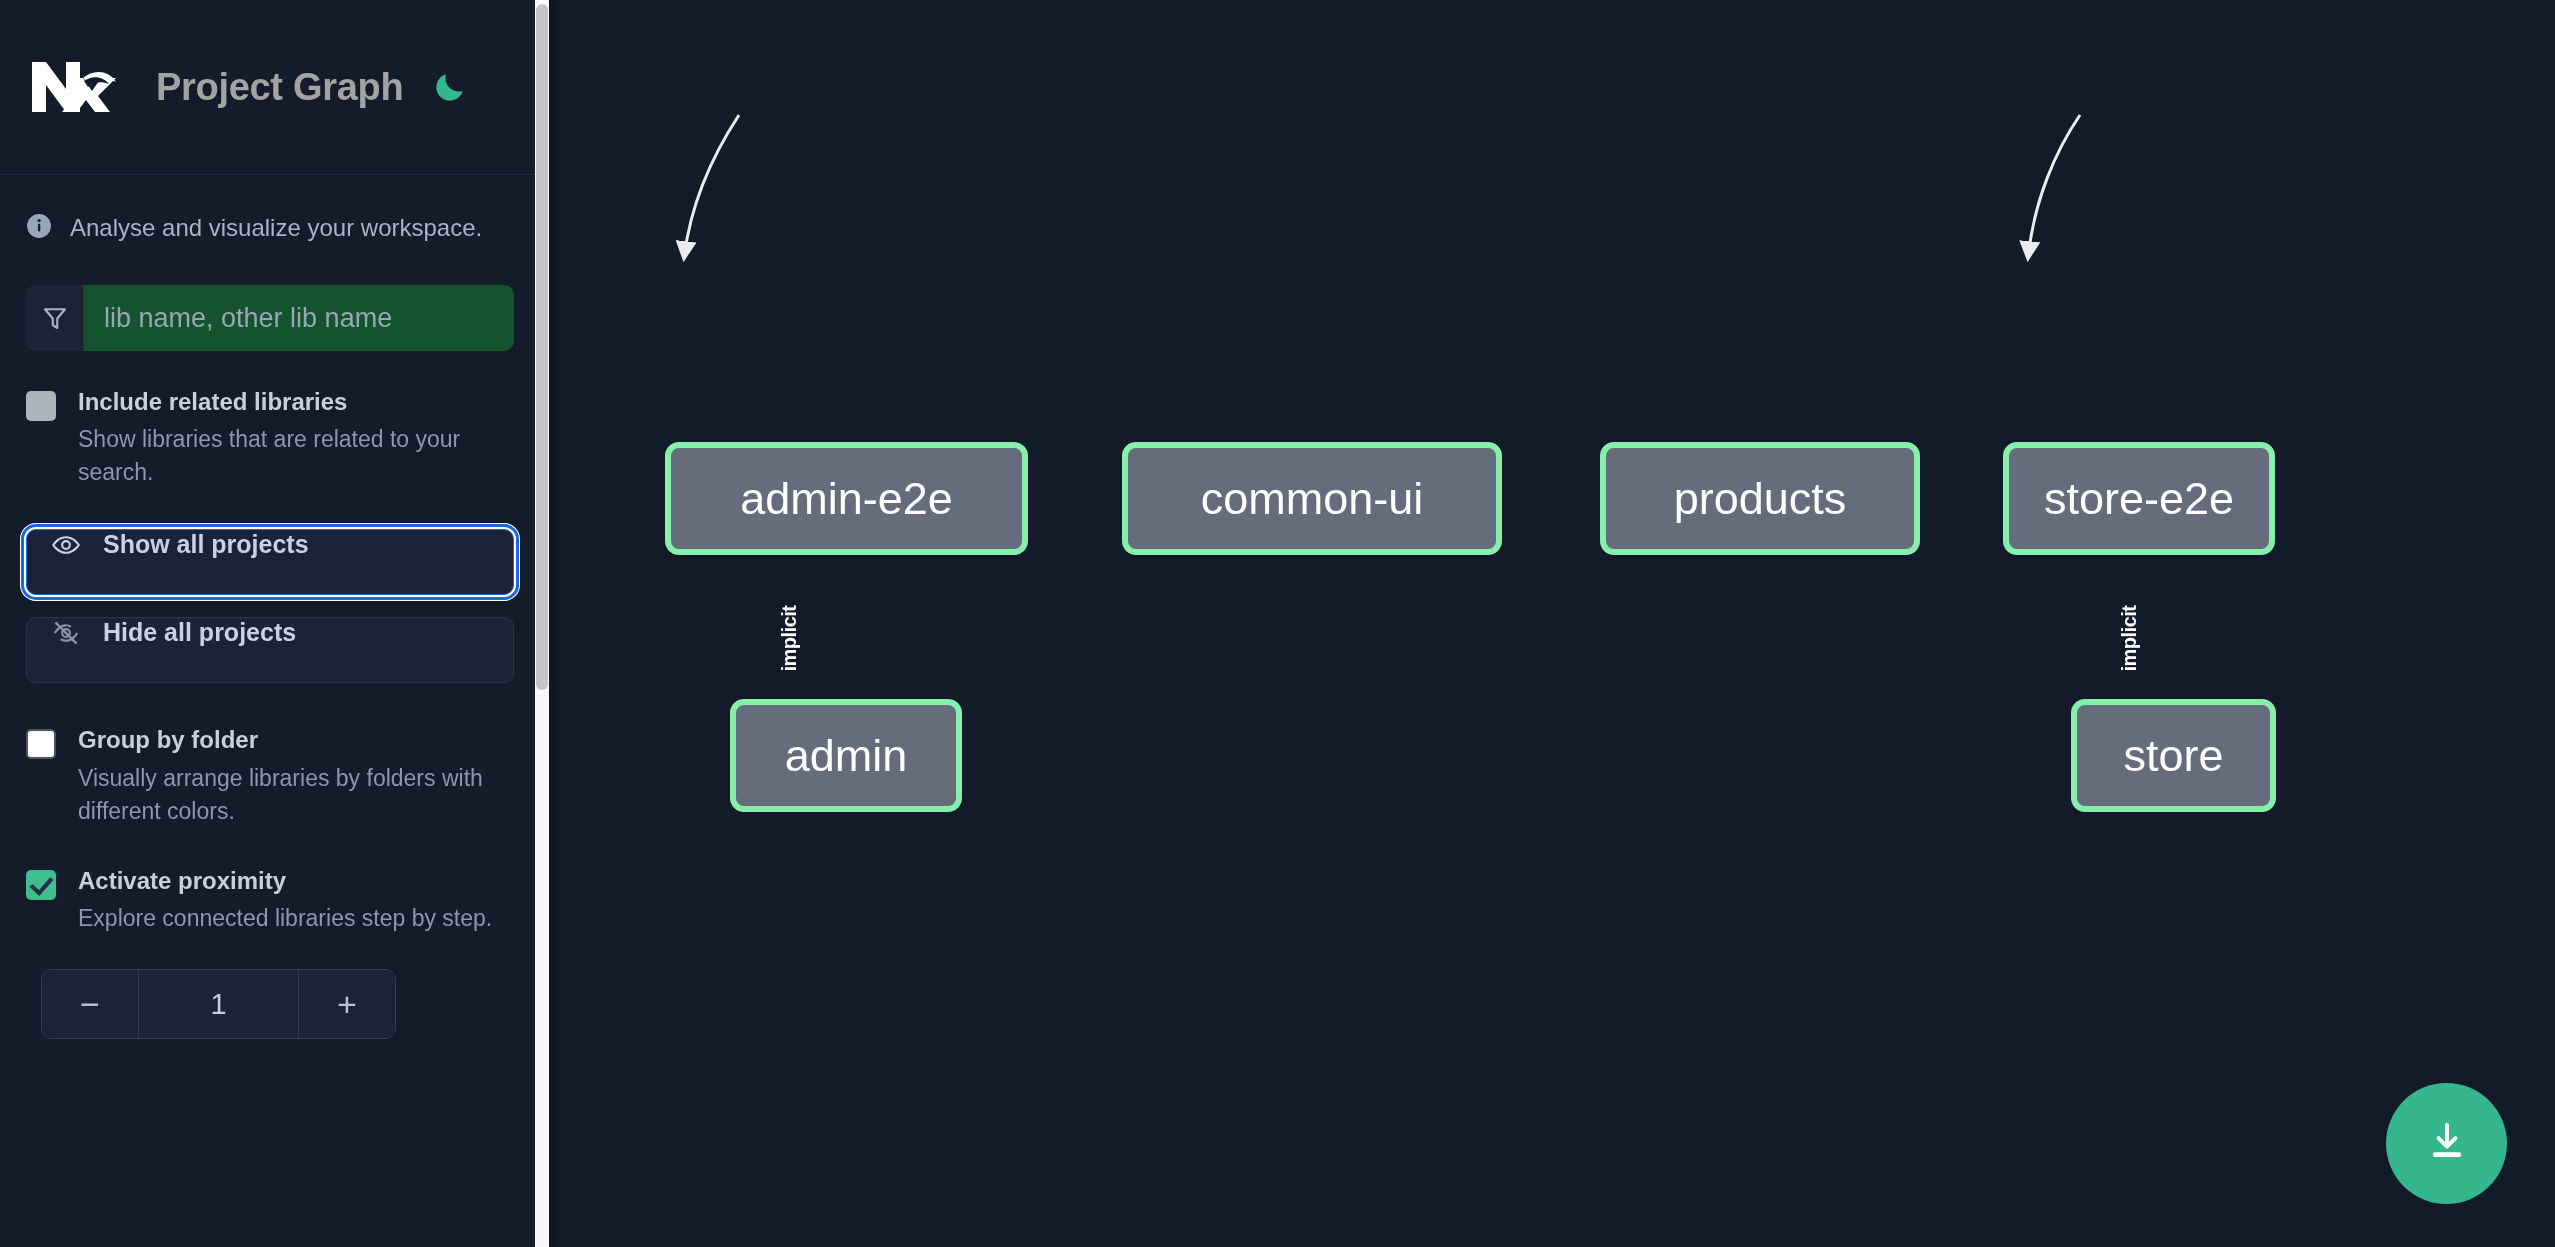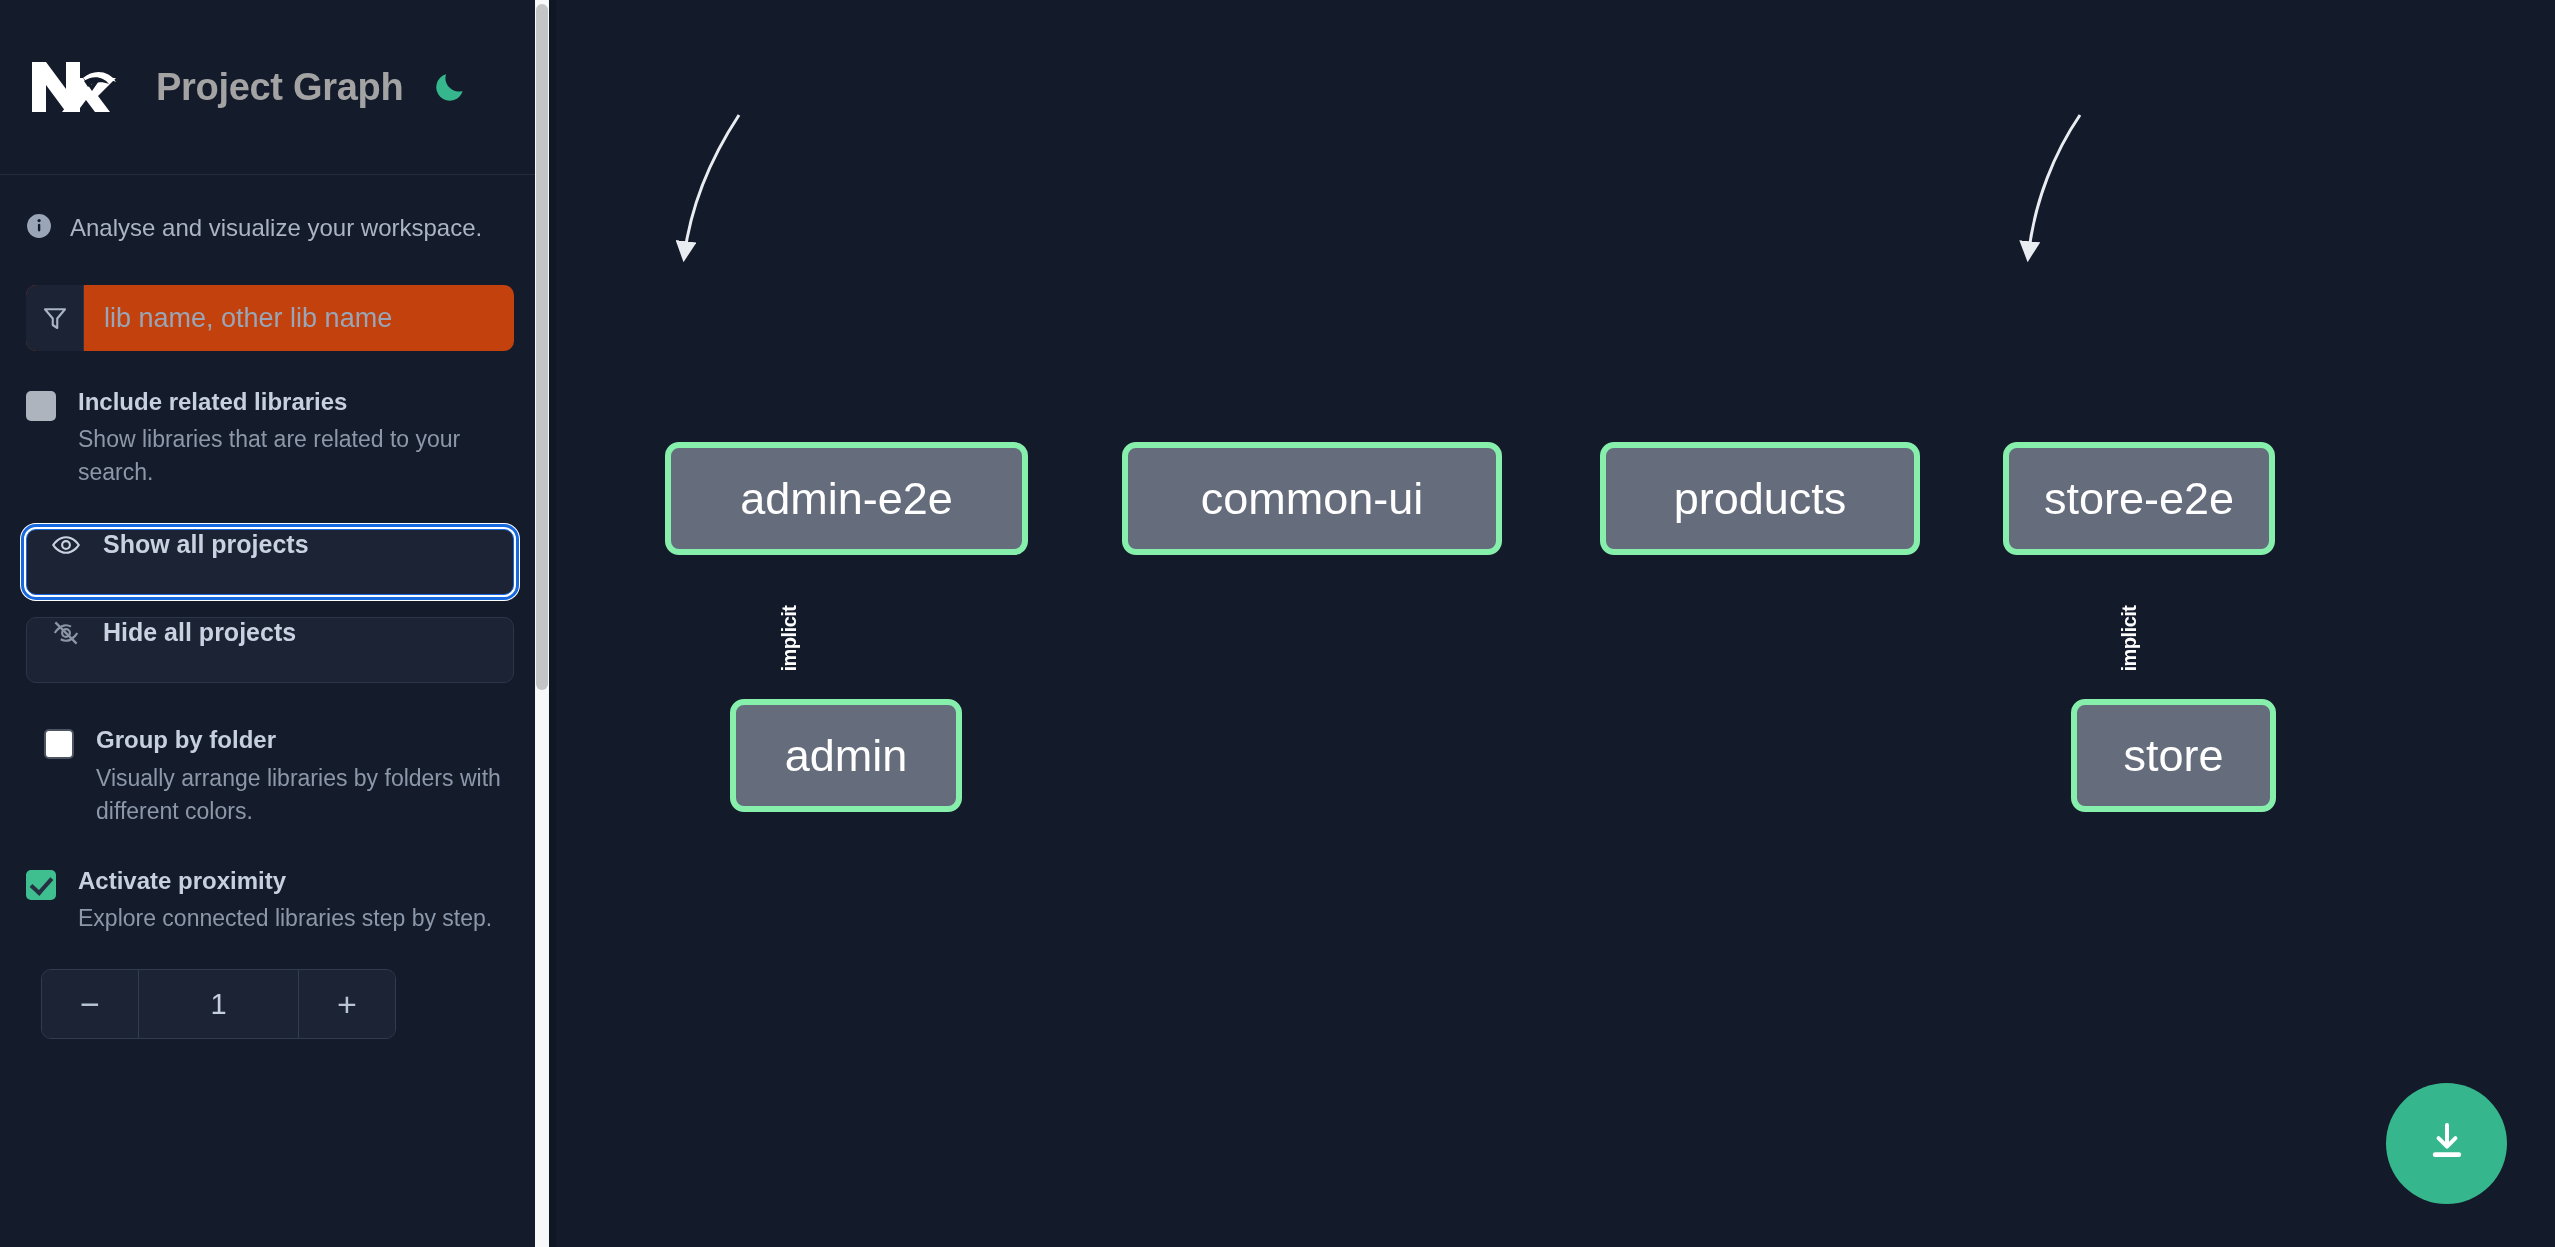--- a/index.html
+++ b/index.html
@@ -49,21 +49,21 @@
     gap: 18px;
   }
   .tagline-text { color: #aab4c4; font-size: 24px; }
 
   .section { padding: 0 26px; }
 
   .search-row {
     display: flex; align-items: stretch;
     height: 66px;
     margin-top: 6px;
-    background: #c2410c;
+    background: #14532d;
     border-radius: 10px;
     overflow: hidden;
   }
   .search-icon-box {
     width: 58px;
     display: flex; align-items: center; justify-content: center;
     border-right: 1px solid #28324a;
     background: #1b2334;
   }
   .search-input {
@@ -280,21 +280,21 @@
             <svg viewBox="0 0 24 24" width="30" height="30" aria-hidden="true">
               <path d="M3 12s3.7-6.2 9-6.2c1.5 0 2.9.5 4 1.1M21 12s-3.7 6.2-9 6.2c-1.6 0-3-.5-4.2-1.2" fill="none" stroke="#8b95a6" stroke-width="1.7"></path>
               <circle cx="12" cy="12" r="3.1" fill="none" stroke="#8b95a6" stroke-width="1.7"></circle>
               <line x1="3.5" y1="3.5" x2="20.5" y2="20.5" stroke="#8b95a6" stroke-width="1.8"></line>
             </svg>
           </span>
           <span>Hide all projects</span>
         </button>
       </div>
 
-      <div class="opt-block" style="margin-top:44px;margin-left:18px;">
+      <div class="opt-block" style="margin-top:44px;">
         <span class="cbx unchecked"></span>
         <span class="opt-body">
           <span class="opt-title">Group by folder</span>
           <div class="opt-desc">Visually arrange libraries by folders with different colors.</div>
         </span>
       </div>
 
       <div class="opt-block" style="margin-top:40px;">
         <span class="cbx checked"></span>
         <span class="opt-body">

